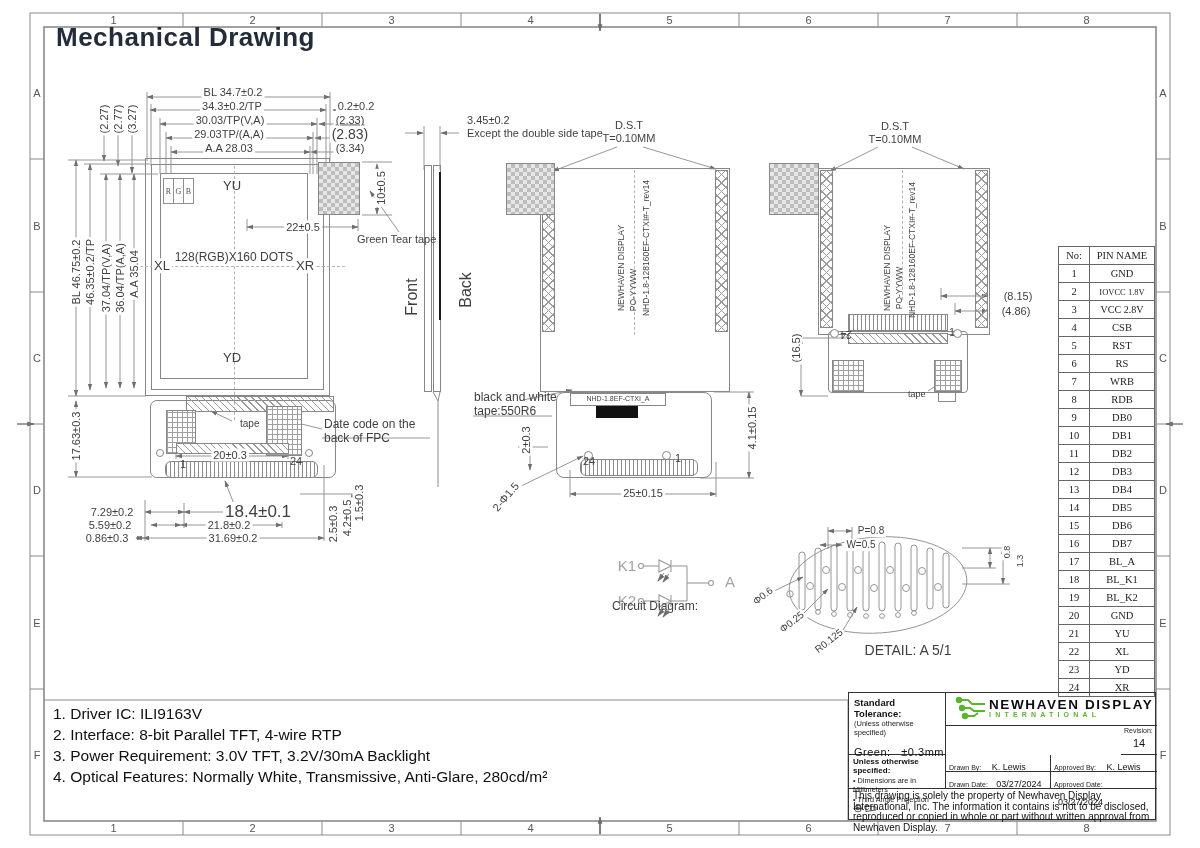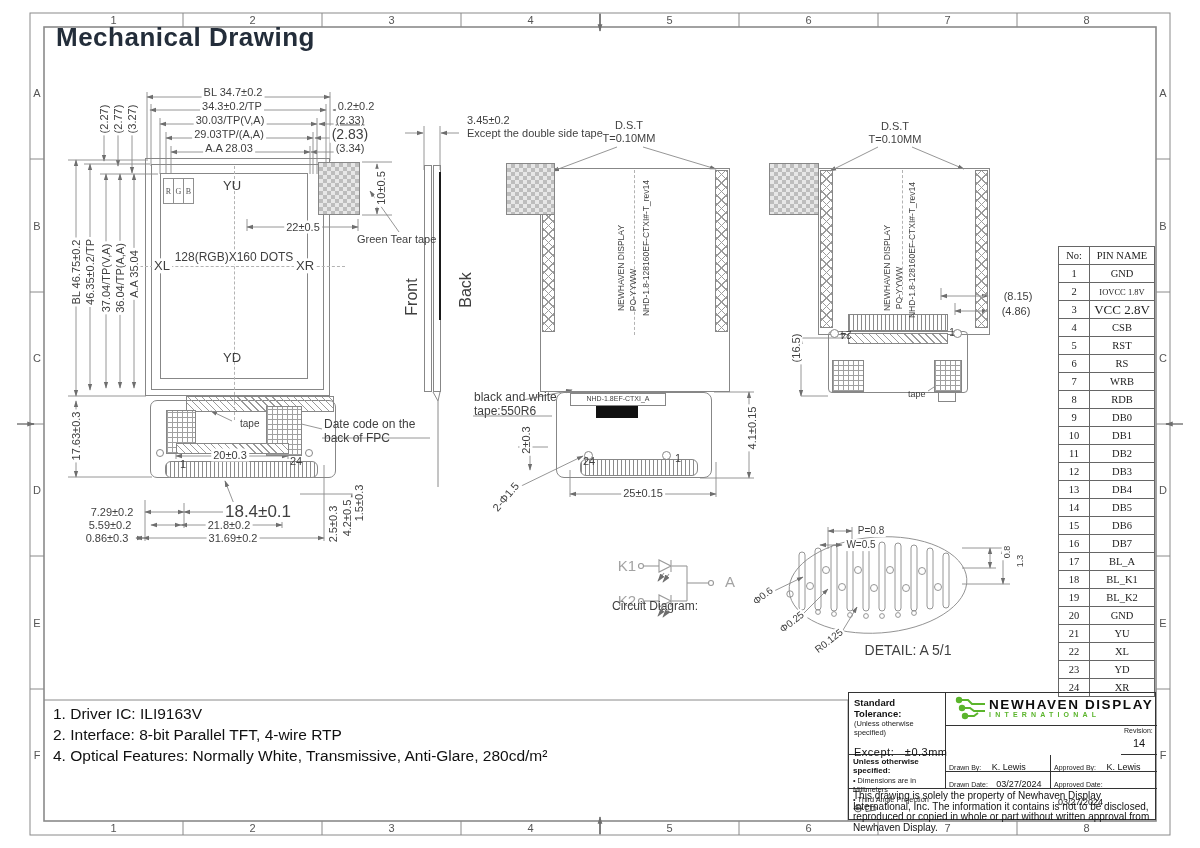--- a/index.html
+++ b/index.html
@@ -455,21 +455,21 @@
         <tr>
           <td class="c-no">1</td>
           <td class="c-nm">GND</td>
         </tr>
         <tr>
           <td class="c-no">2</td>
           <td class="c-nm" style="font-size: 8.5px;">IOVCC 1.8V</td>
         </tr>
         <tr>
           <td class="c-no">3</td>
-          <td class="c-nm" style="font-size: 13px;">VCC 2.8V</td>
+          <td class="c-nm" style="font-size: 10px;">VCC 2.8V</td>
         </tr>
         <tr>
           <td class="c-no">4</td>
           <td class="c-nm">CSB</td>
         </tr>
         <tr>
           <td class="c-no">5</td>
           <td class="c-nm">RST</td>
         </tr>
         <tr>
@@ -547,28 +547,29 @@
         <tr>
           <td class="c-no">24</td>
           <td class="c-nm">XR</td>
         </tr>
       </tbody>
   </table>
 
   <div class="desc" id="desc-lines">
       <div>1. Driver IC: ILI9163V</div>
       <div>2. Interface: 8-bit Parallel TFT, 4-wire RTP</div>
+      <div>3. Power Requirement: 3.0V TFT, 3.2V/30mA Backlight</div>
       <div>4. Optical Features: Normally White, Transmissive, Anti-Glare, 280cd/m²</div>
     </div>
 
   <div class="tb">
     <div class="cell" style="left:0;top:0;width:97px;height:62px;border-right-width:1px;border-bottom-width:1px;padding:4px 5px;">
       <div style="font-size:9.5px;font-weight:bold;color:#111;">Standard Tolerance:</div>
       <div style="font-size:7.5px;color:#222;">(Unless otherwise specified)</div>
-      <div style="font-size:11px;color:#111;margin-top:9px;letter-spacing:.5px;white-space:pre;">Except:   ±0.3mm</div>
+      <div style="font-size:11px;color:#111;margin-top:9px;letter-spacing:.5px;white-space:pre;">Green:   ±0.3mm</div>
     </div>
     <div class="cell" style="left:97px;top:0;width:211px;height:33px;border-bottom-width:1px;">
       <div class="logo">
         <svg width="34" height="26" viewBox="0 0 34 26">
           <g fill="none" stroke="#5bb52c" stroke-width="2">
             <path d="M8 5 L16 5 L20 9 L33 9"></path>
             <path d="M11 13 L18 13 L22 16 L33 16"></path>
             <path d="M14 21 L22 21 L26 18"></path>
           </g>
           <circle cx="7" cy="5" r="3.2" fill="#5bb52c"></circle>

